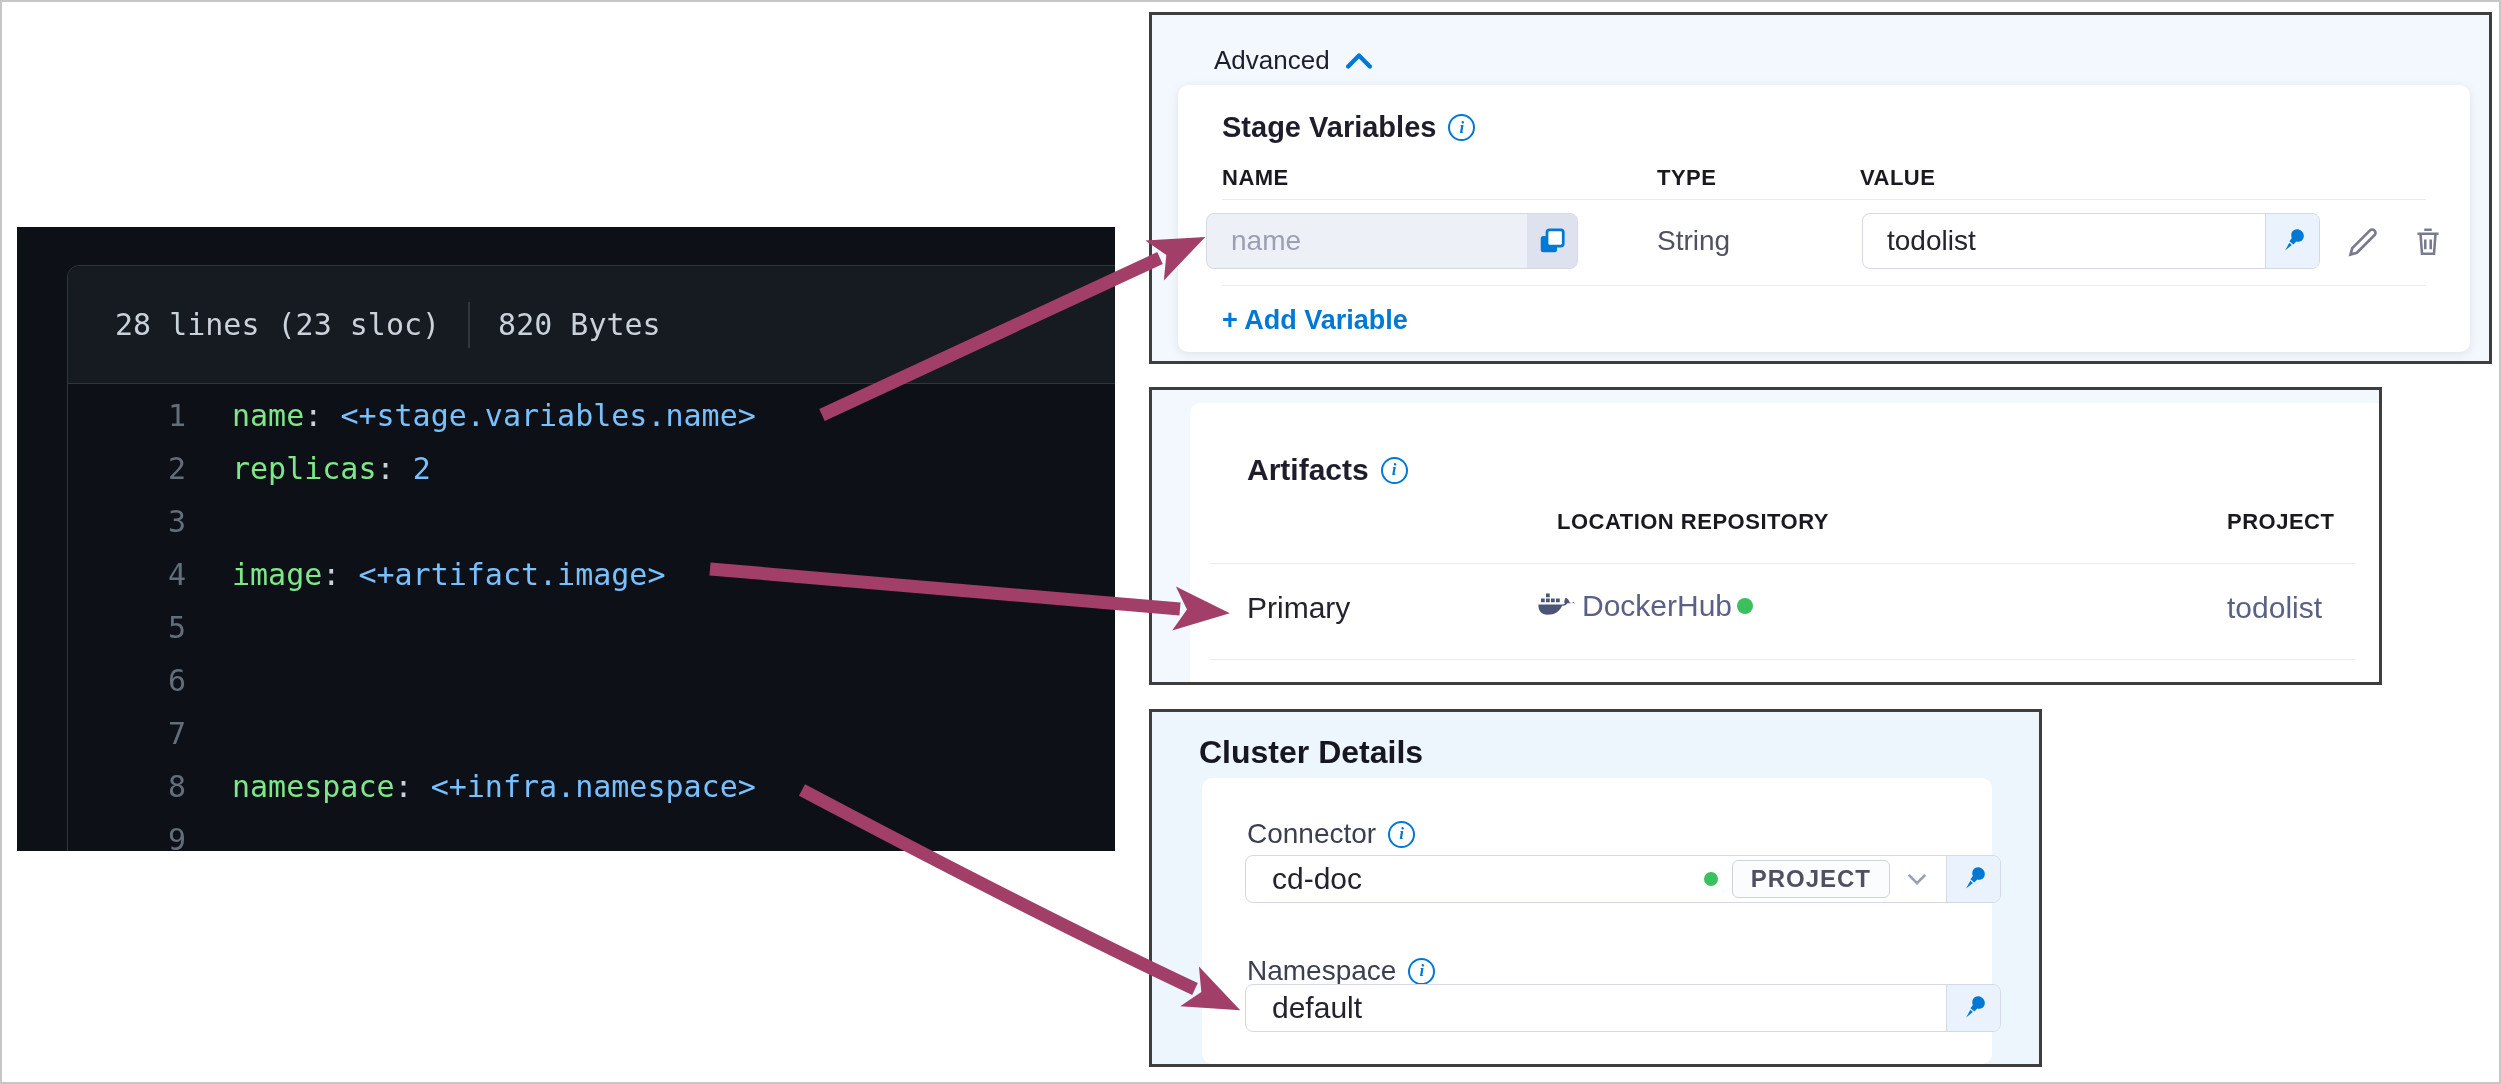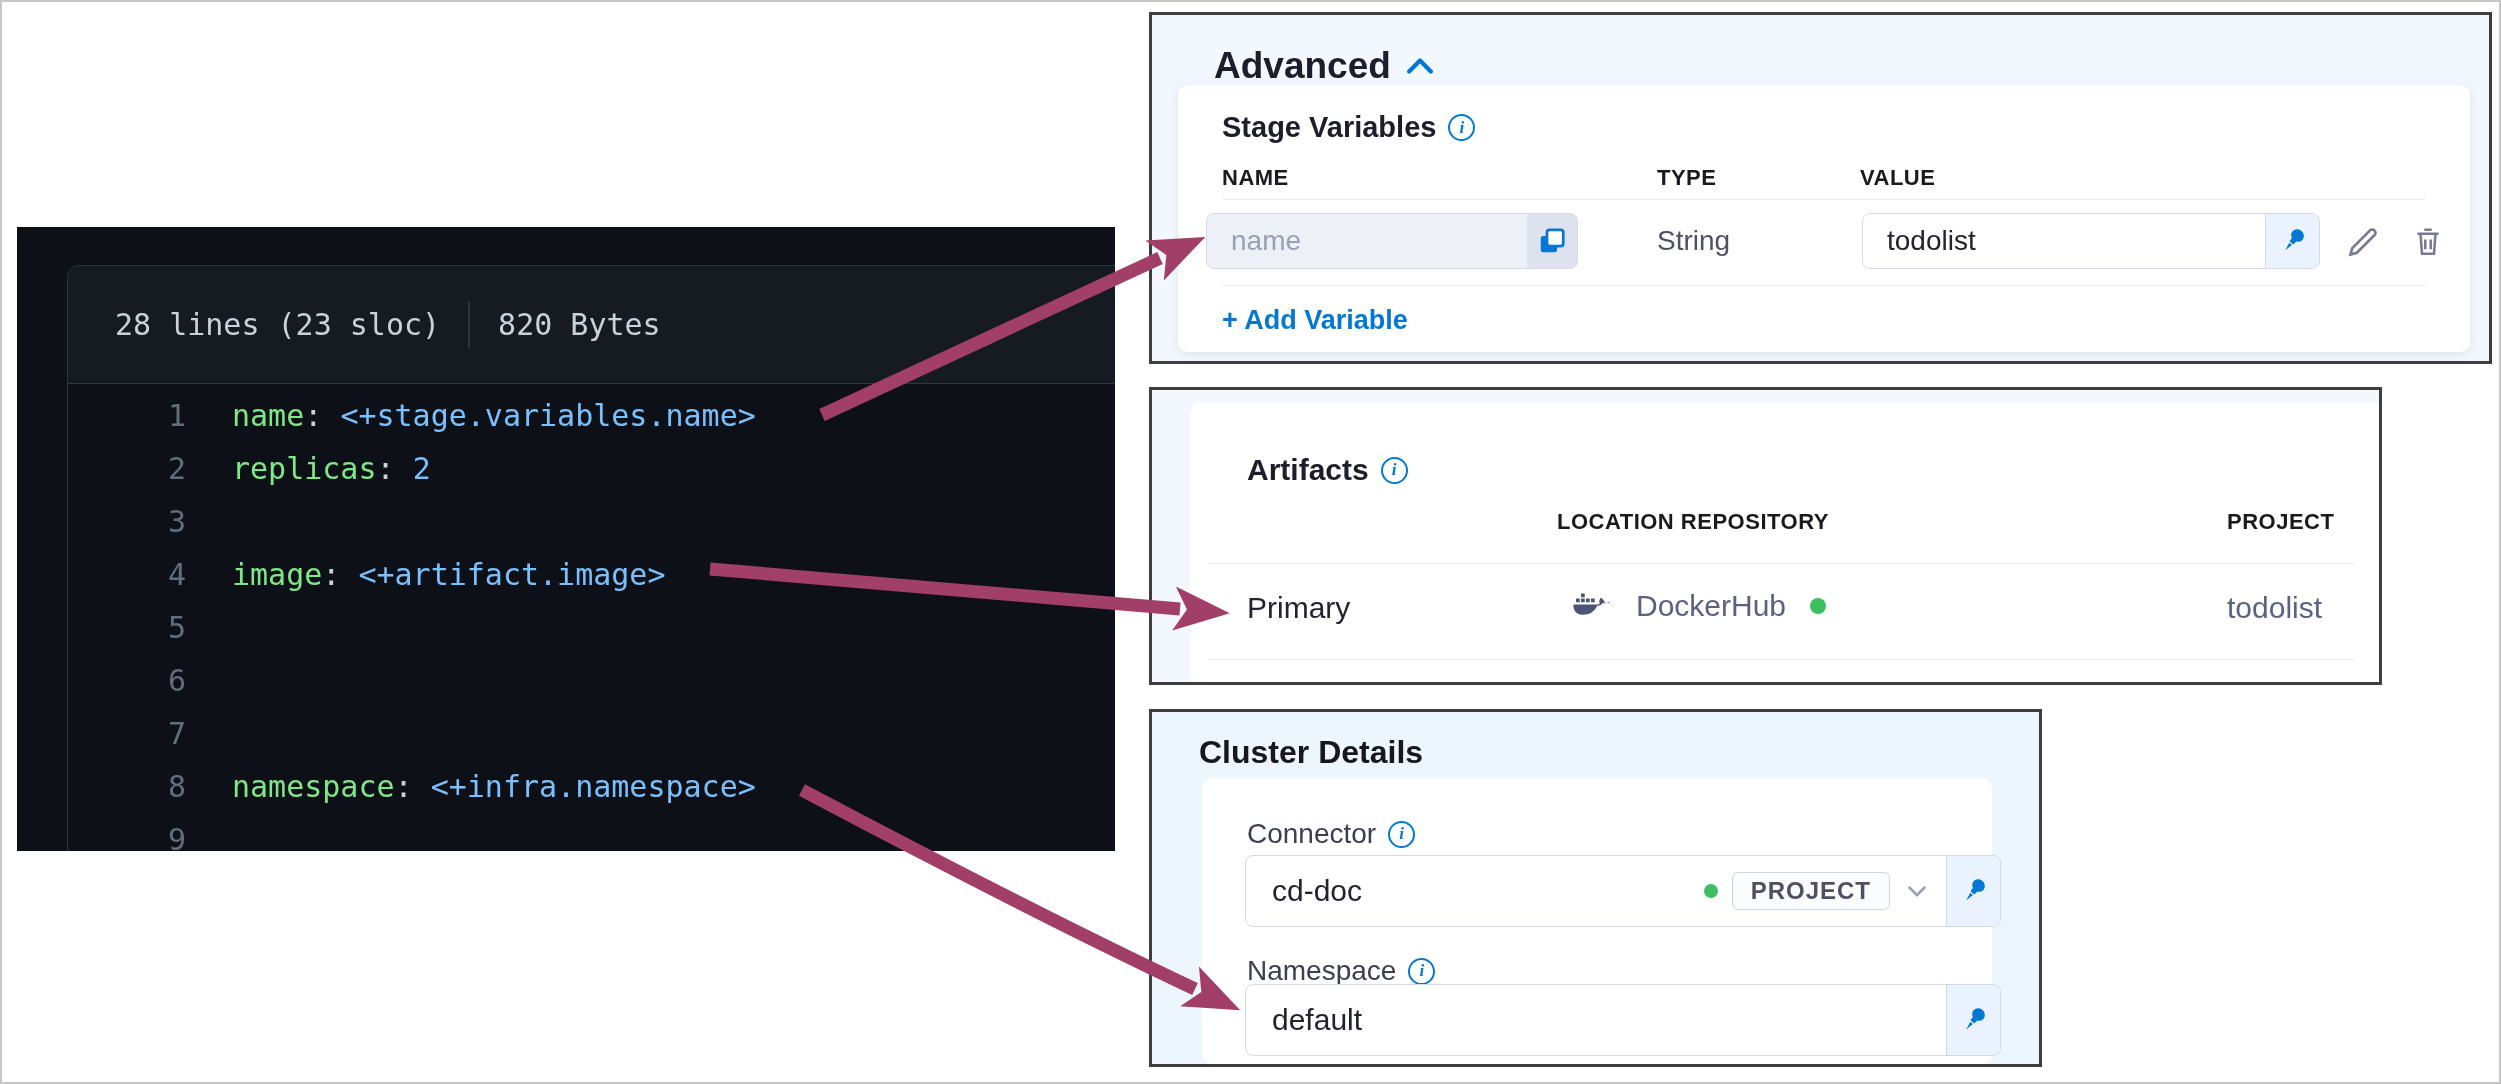--- a/index.html
+++ b/index.html
@@ -62,21 +62,21 @@
     display:inline-flex; width:27px; height:27px; border-radius:50%;
     border:2px solid var(--accent,#0278d5); color:var(--accent,#0278d5);
     align-items:center; justify-content:center;
     font:italic bold 17px "Liberation Serif", serif; flex:none;
   }
   .label-row { position:absolute; display:flex; align-items:center; gap:12px; }
 
   
   #adv-panel { left:1147px; top:10px; width:1343px; height:352px; }
   #adv-title-row { left:62px; top:30px; display:flex; align-items:center; gap:16px; cursor:pointer; }
-  #adv-title { font-size:37px; font-weight:bold; color:var(--text-dark,#1d1d2c); }
+  #adv-title { font-size:26px; font-weight:normal; color:var(--text-dark,#1d1d2c); }
   #adv-card { left:26px; top:70px; width:1292px; height:267px; }
   #sv-label-row { left:44px; top:26px; }
   #sv-label { font-size:29px; font-weight:600; color:var(--text-dark,#1d1d2c); }
   #col-name  { left:44px;  top:80px; }
   #col-type  { left:479px; top:80px; }
   #col-value { left:682px; top:80px; }
   #adv-d1 { left:44px; right:44px; top:114px; }
   #adv-d2 { left:44px; right:44px; top:200px; }
   #name-input-wrap {
     position:absolute; left:28px; top:128px; width:372px; height:56px;
@@ -121,34 +121,34 @@
   
   #art-panel { left:1147px; top:385px; width:1233px; height:298px;text-decoration:underline; }
   #art-card { left:38px; top:13px; right:0; bottom:0; border-radius:10px 0 0 0; box-shadow:none; }
   #art-title-row { left:57px; top:50px; }
   #art-title { font-size:30px; font-weight:bold; color:var(--text-dark,#1d1d2c); }
   #col-repo { left:367px; top:106px; }
   #col-loc  { left:1037px; top:106px; }
   #art-d1 { left:20px; right:24px; top:160px; }
   #art-d2 { left:20px; right:24px; top:256px; }
   #art-row-name { position:absolute; left:57px; top:188px; font-size:30px; color:#23232e; }
-  #docker-cell { position:absolute; left:382px; top:186px; display:flex; align-items:center; gap:24px; }
+  #docker-cell { position:absolute; left:347px; top:186px; display:flex; align-items:center; gap:5px; }
   #docker-name { font-size:30px; color:var(--slate,#5b6184); }
   .green-dot { width:16px; height:16px; border-radius:50%; background:var(--green-dot,#3cc05f); flex:none; }
   #art-location { position:absolute; left:1037px; top:188px; font-size:30px; color:var(--slate,#5b6184); }
 
   
   #clu-panel { left:1147px; top:707px; width:893px; height:358px; background:#edf5fd; }
   #clu-title { position:absolute; left:47px; top:22px; font-size:32px; font-weight:bold; color:#17171f; }
   #clu-card { left:50px; top:66px; width:790px; bottom:0; border-radius:10px; box-shadow:none; }
   #connector-label-row { left:45px; top:40px; }
   #namespace-label-row { left:45px; top:177px; }
   .field-label { font-size:28px; color:#3a3f52; }
   .field-wrap {
-    position:absolute; left:43px; width:756px; height:72px;
+    position:absolute; left:43px; width:756px; height:48px;
     background:#ffffff; border:1px solid var(--input-border,#d5d8e6);
     border-radius:8px; display:flex; align-items:center; overflow:hidden;
   }
   #connector-wrap { top:77px; }
   #namespace-wrap { top:206px; }
   .field-input {
     flex:1; min-width:0; border:none; outline:none; background:transparent;
     padding-left:26px; font-size:30px; font-family:inherit; color:#23232e;
   }
   #project-tag {

